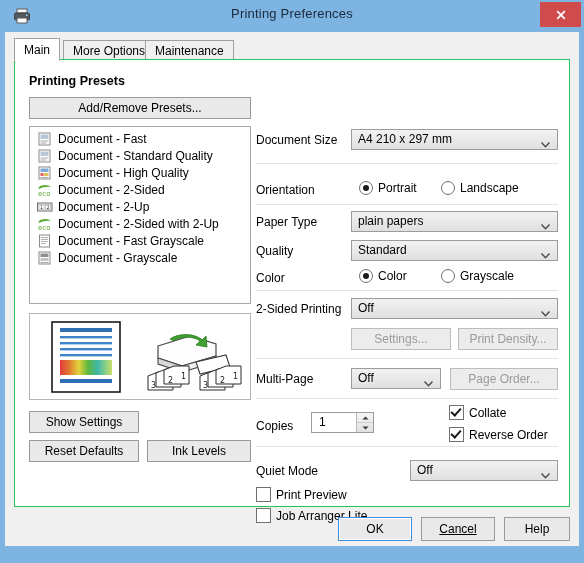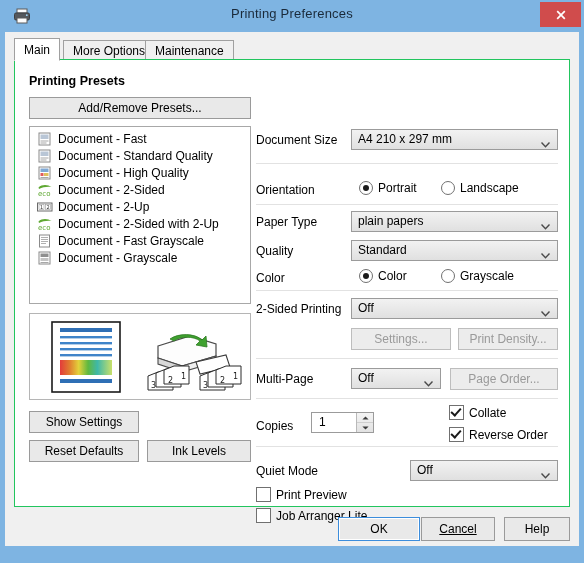--- a/index.html
+++ b/index.html
@@ -299,21 +299,21 @@
     top: 485px;
     height: 24px;
     background: #e9e9e9;
     border: 1px solid #9a9a9a;
     font-family: "Liberation Sans", sans-serif;
     font-size: 12px;
     cursor: pointer;
     padding: 0;
   }
   #ok-button {
-    left: 333px; width: 82px;
+    left: 333px; width: 74px;
     border: 1px solid #3c8ddc;
     box-shadow: inset 0 0 0 1px #ffffff;
   }
   #cancel-button { left: 416px; width: 74px; text-decoration: underline; }
   #help-button   { left: 499px; width: 66px; }
 </style>
 </head>
 <body>
 
 <div id="window">

